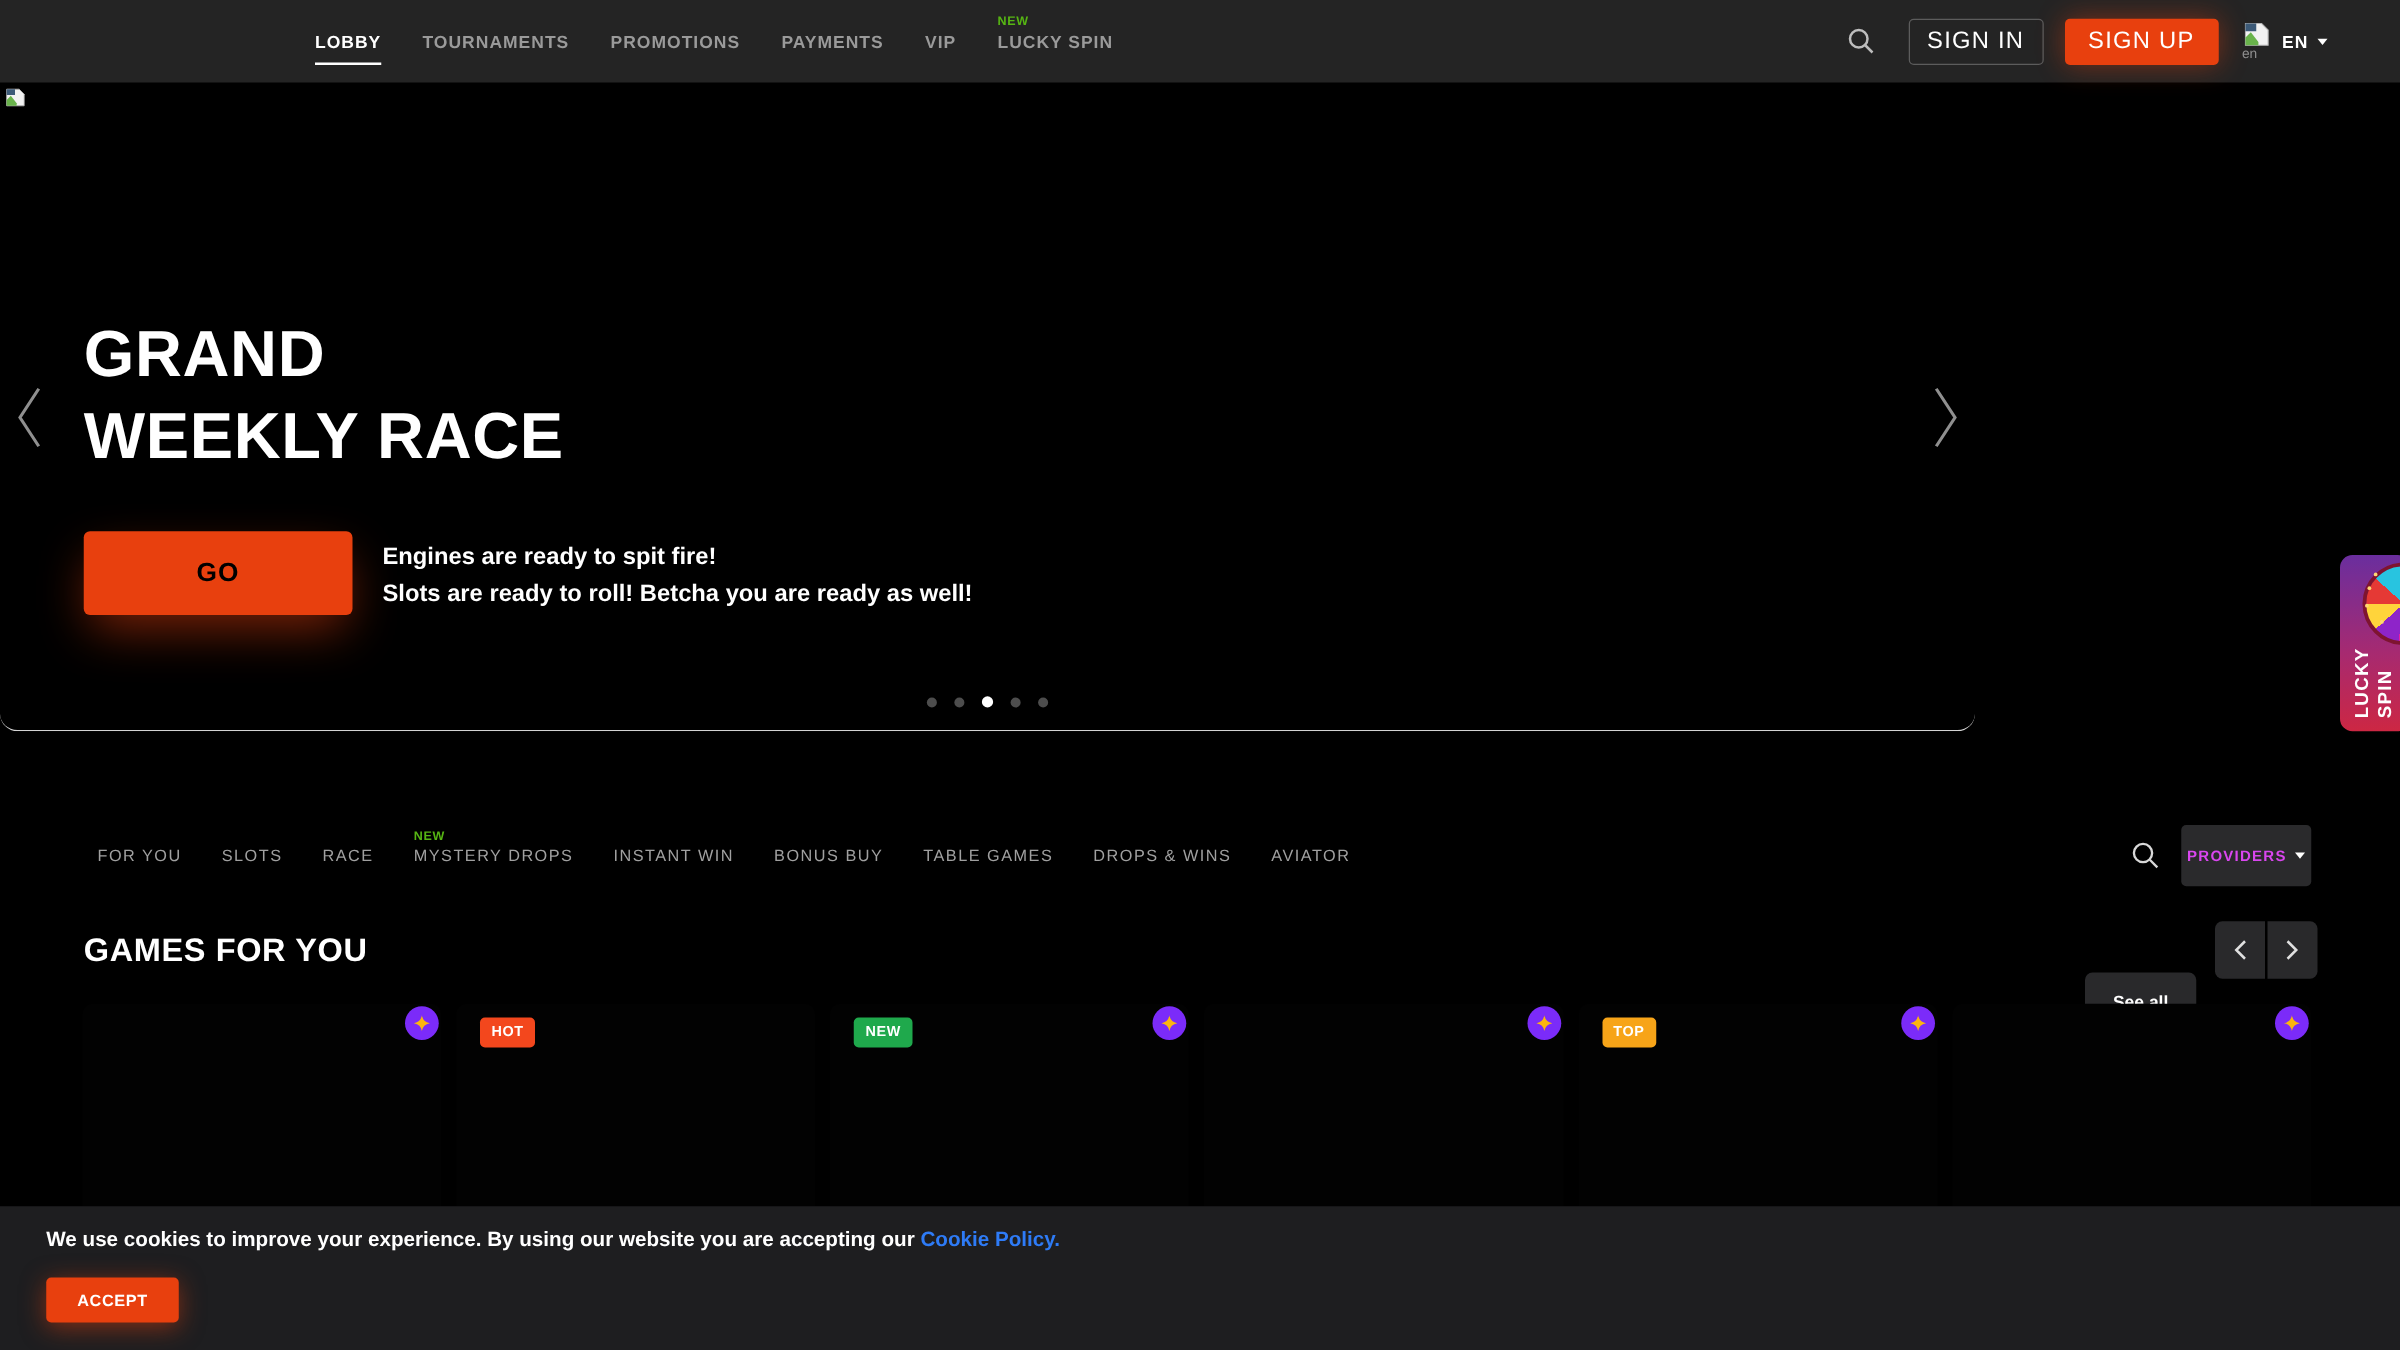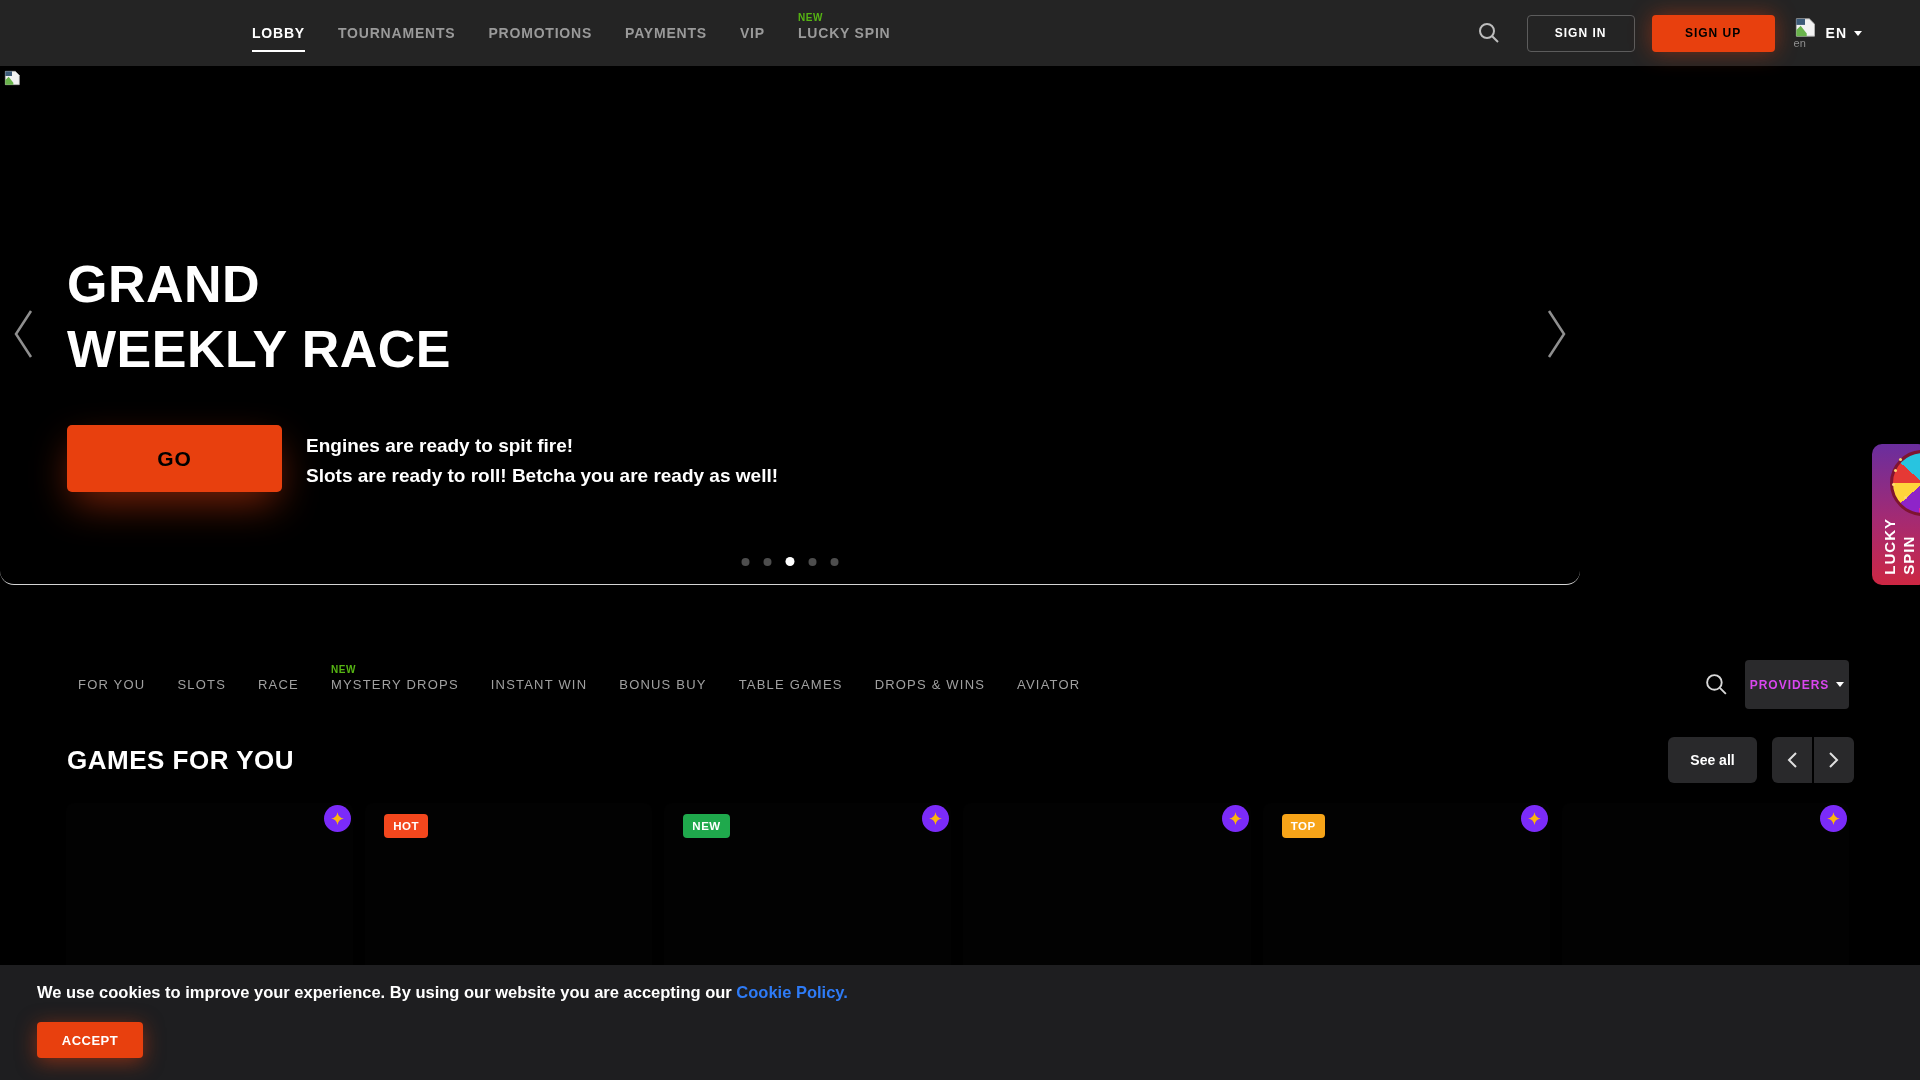--- a/index.html
+++ b/index.html
@@ -15,23 +15,23 @@
 
   
   .top-bar{position:absolute;top:0;left:0;width:1920px;height:66px;background:#242424;display:flex;align-items:center;z-index:10;}
   .main-nav{display:flex;gap:33px;margin-left:252px;align-items:center;}
   .nav-item{position:relative;color:#9a9a9a;font-size:14px;font-weight:600;letter-spacing:.8px;text-decoration:none;cursor:pointer;white-space:nowrap;}
   .nav-item.active{color:#fff;}
   .nav-item.active::after{content:"";position:absolute;left:0;right:0;bottom:-11px;height:2px;background:#fff;}
   .mini-badge{position:absolute;top:-13px;left:0;font-size:10px;font-weight:700;color:var(--green);letter-spacing:.6px;}
   .header-right{margin-left:auto;display:flex;align-items:center;padding-right:58px;}
   .icon-btn{background:none;border:none;cursor:pointer;display:flex;align-items:center;}
-  .btn{display:flex;align-items:center;justify-content:center;font-family:"Liberation Sans",sans-serif;font-weight:700;letter-spacing:1px;font-size:12px;border-radius:4px;cursor:pointer;}
+  .btn{display:flex;align-items:center;justify-content:center;font-family:"Liberation Sans",sans-serif;font-weight:400;letter-spacing:1px;font-size:19px;border-radius:4px;cursor:pointer;}
   .btn-outline{width:108px;height:37px;background:transparent;border:1px solid #5c5c5c;color:#fff;margin-left:26px;}
-  .btn-solid{width:123px;height:37px;background:var(--accent);border:none;color:#000000;margin-left:17px;box-shadow:0 0 22px rgba(232,64,14,.45);}
+  .btn-solid{width:123px;height:37px;background:var(--accent);border:none;color:#ffffff;margin-left:17px;box-shadow:0 0 22px rgba(232,64,14,.45);}
   .flag-box{margin-left:19px;display:flex;flex-direction:column;align-items:flex-start;line-height:1;}
   .flag-box span{font-size:11px;color:#8f8f8f;margin-top:1px;}
   .lang-select{display:flex;align-items:center;margin-left:10px;cursor:pointer;color:#fff;font-size:14px;font-weight:700;letter-spacing:1px;background:none;border:none;font-family:"Liberation Sans",sans-serif;}
   .caret-down{display:inline-block;width:0;height:0;border-left:4px solid transparent;border-right:4px solid transparent;border-top:5px solid #fff;margin-left:7px;}
 
   
   .hero{position:absolute;top:66px;left:0;width:1580px;height:519px;background:#000;border-bottom:1px solid #d4d4d4;border-radius:14px;}
   .hero-broken{position:absolute;top:4px;left:4px;}
   .hero-title{position:absolute;left:67px;top:186px;color:#fff;font-weight:800;font-size:52px;line-height:65px;letter-spacing:.5px;}
   .hero-title span{display:block;}
@@ -54,21 +54,21 @@
 
   
   .category-bar{position:absolute;top:660px;left:0;width:1920px;height:49px;display:flex;align-items:center;}
   .category-nav{display:flex;gap:32px;margin-left:78px;align-items:center;}
   .cat-item{position:relative;color:#a0a0a0;font-size:13px;font-weight:500;letter-spacing:1.2px;text-decoration:none;cursor:pointer;white-space:nowrap;}
   .cat-search{position:absolute;left:1704px;top:12px;}
   .providers-btn{position:absolute;left:1745px;top:0;width:104px;height:49px;background:#2a2a2c;border:none;border-radius:4px;color:#d946ef;font-size:12px;font-weight:700;letter-spacing:1px;display:flex;align-items:center;justify-content:center;cursor:pointer;font-family:"Liberation Sans",sans-serif;}
 
   
   .games-title{position:absolute;left:67px;top:745px;color:#fff;font-size:26px;font-weight:800;letter-spacing:.5px;}
-  .see-all-btn{position:absolute;left:1668px;top:737px;width:89px;height:46px;background:#29292b;border:none;border-radius:6px;color:#fff;font-size:14px;font-weight:700;cursor:pointer;font-family:"Liberation Sans",sans-serif;}
+  .see-all-btn{position:absolute;left:1668px;top:778px;width:89px;height:46px;background:#29292b;border:none;border-radius:6px;color:#fff;font-size:14px;font-weight:700;cursor:pointer;font-family:"Liberation Sans",sans-serif;}
   .pager{position:absolute;left:1772px;top:737px;display:flex;gap:2px;}
   .pager button{width:40px;height:46px;background:#29292b;border:none;cursor:pointer;display:flex;align-items:center;justify-content:center;}
   .pager button:first-child{border-radius:6px 0 0 6px;}
   .pager button:last-child{border-radius:0 6px 6px 0;}
   .games-grid{position:absolute;left:66px;top:803px;width:1783px;display:grid;grid-template-columns:repeat(6,1fr);gap:12px;}
   .tile{position:relative;height:360px;background:#020202;border-radius:8px;cursor:pointer;}
   .tile-badge{position:absolute;top:11px;left:19px;padding:6px 9px;border-radius:4px;color:#fff;font-size:11.5px;font-weight:700;letter-spacing:.5px;}
   .sparkle{position:absolute;top:2px;right:2px;width:27px;height:27px;border-radius:50%;background:var(--sparkle-bg);display:flex;align-items:center;justify-content:center;}
   .sparkle svg{width:17px;height:17px;}
 

